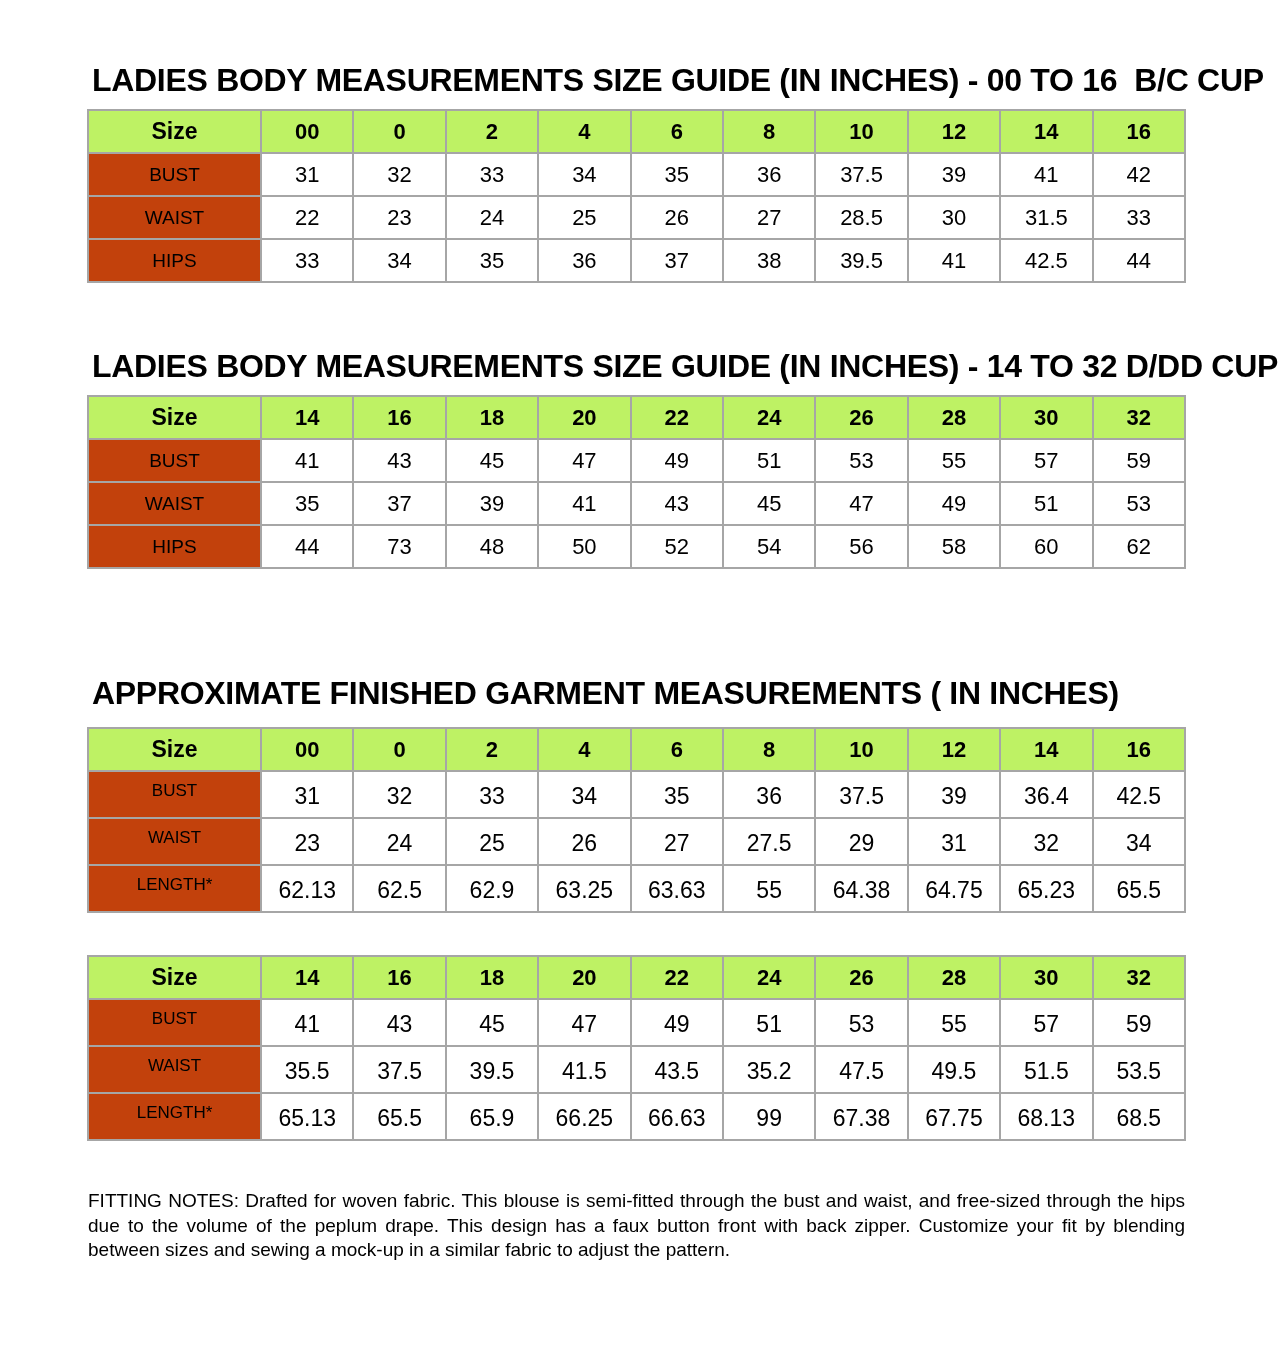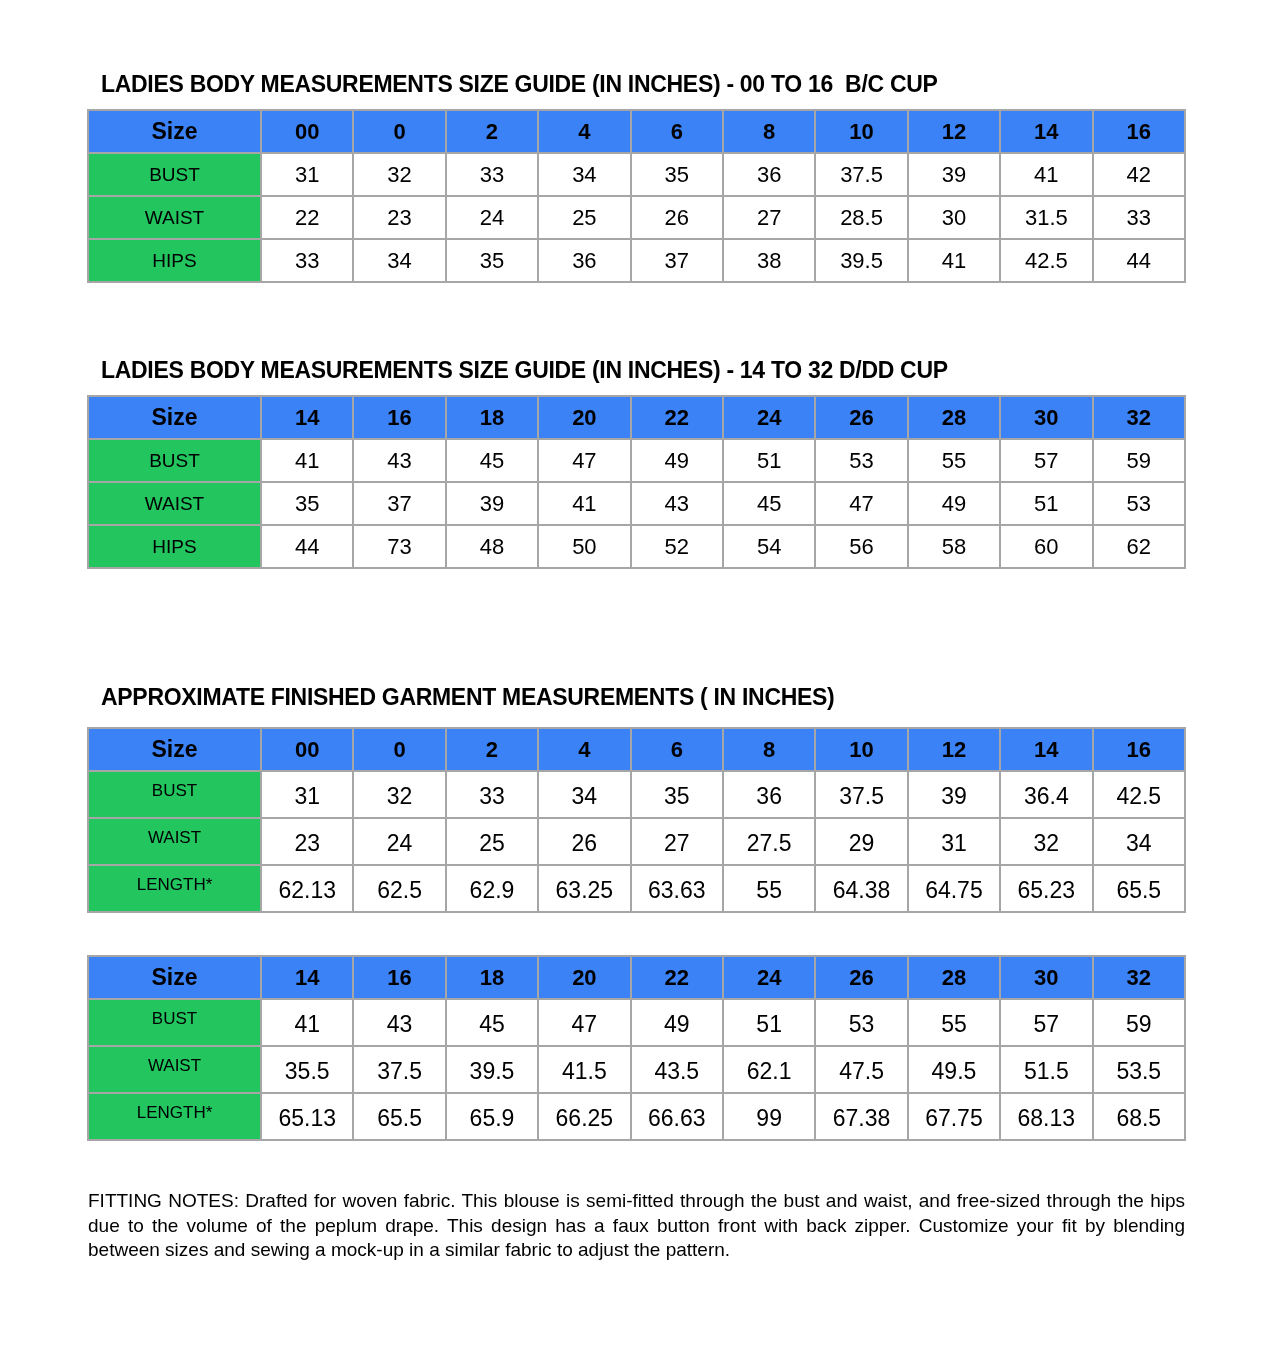--- a/index.html
+++ b/index.html
@@ -12,52 +12,52 @@
     height: 1362px;
     position: relative;
     font-family: "Liberation Sans", sans-serif;
     color: #000000;
   }
   .section-title {
     position: absolute;
     left: 88px;
     font-family: "Liberation Sans", sans-serif;
     font-weight: bold;
-    font-size: 23px;
+    font-size: 32px;
     letter-spacing: -0.3px;
     white-space: pre;
-    margin: 13px;
+    margin: 4px;
   }
   table.size-table {
     position: absolute;
     left: 87px;
     width: 1099px;
     border-collapse: collapse;
     table-layout: fixed;
     border: 2px solid #a6a6a6;
   }
   table.size-table td, table.size-table th {
     border: 2px solid #a6a6a6;
     text-align: center;
     vertical-align: middle;
     padding: 0;
     height: 41px;
     font-family: "Liberation Sans", sans-serif;
   }
   table.size-table col.label-col { width: 173px; }
   table.size-table th {
-    background: #3b82f6;
+    background: #bef264;
     font-weight: bold;
     font-size: 22px;
   }
   table.size-table th.size-label {
     font-size: 23px;
   }
   table.size-table td.row-label {
-    background: #22c55e;
+    background: #c2410c;
     font-size: 19px;
   }
   table.size-table td.value {
     font-size: 22px;
     background: #ffffff;
   }
   table.garment td.row-label {
     font-size: 17px;
     vertical-align: top;
     padding-top: 9px;
@@ -344,21 +344,21 @@
         <td class="value">57</td>
         <td class="value">59</td>
       </tr>
       <tr>
         <td class="row-label">WAIST</td>
         <td class="value">35.5</td>
         <td class="value">37.5</td>
         <td class="value">39.5</td>
         <td class="value">41.5</td>
         <td class="value">43.5</td>
-        <td class="value">62.1</td>
+        <td class="value">35.2</td>
         <td class="value">47.5</td>
         <td class="value">49.5</td>
         <td class="value">51.5</td>
         <td class="value">53.5</td>
       </tr>
       <tr>
         <td class="row-label">LENGTH*</td>
         <td class="value">65.13</td>
         <td class="value">65.5</td>
         <td class="value">65.9</td>

